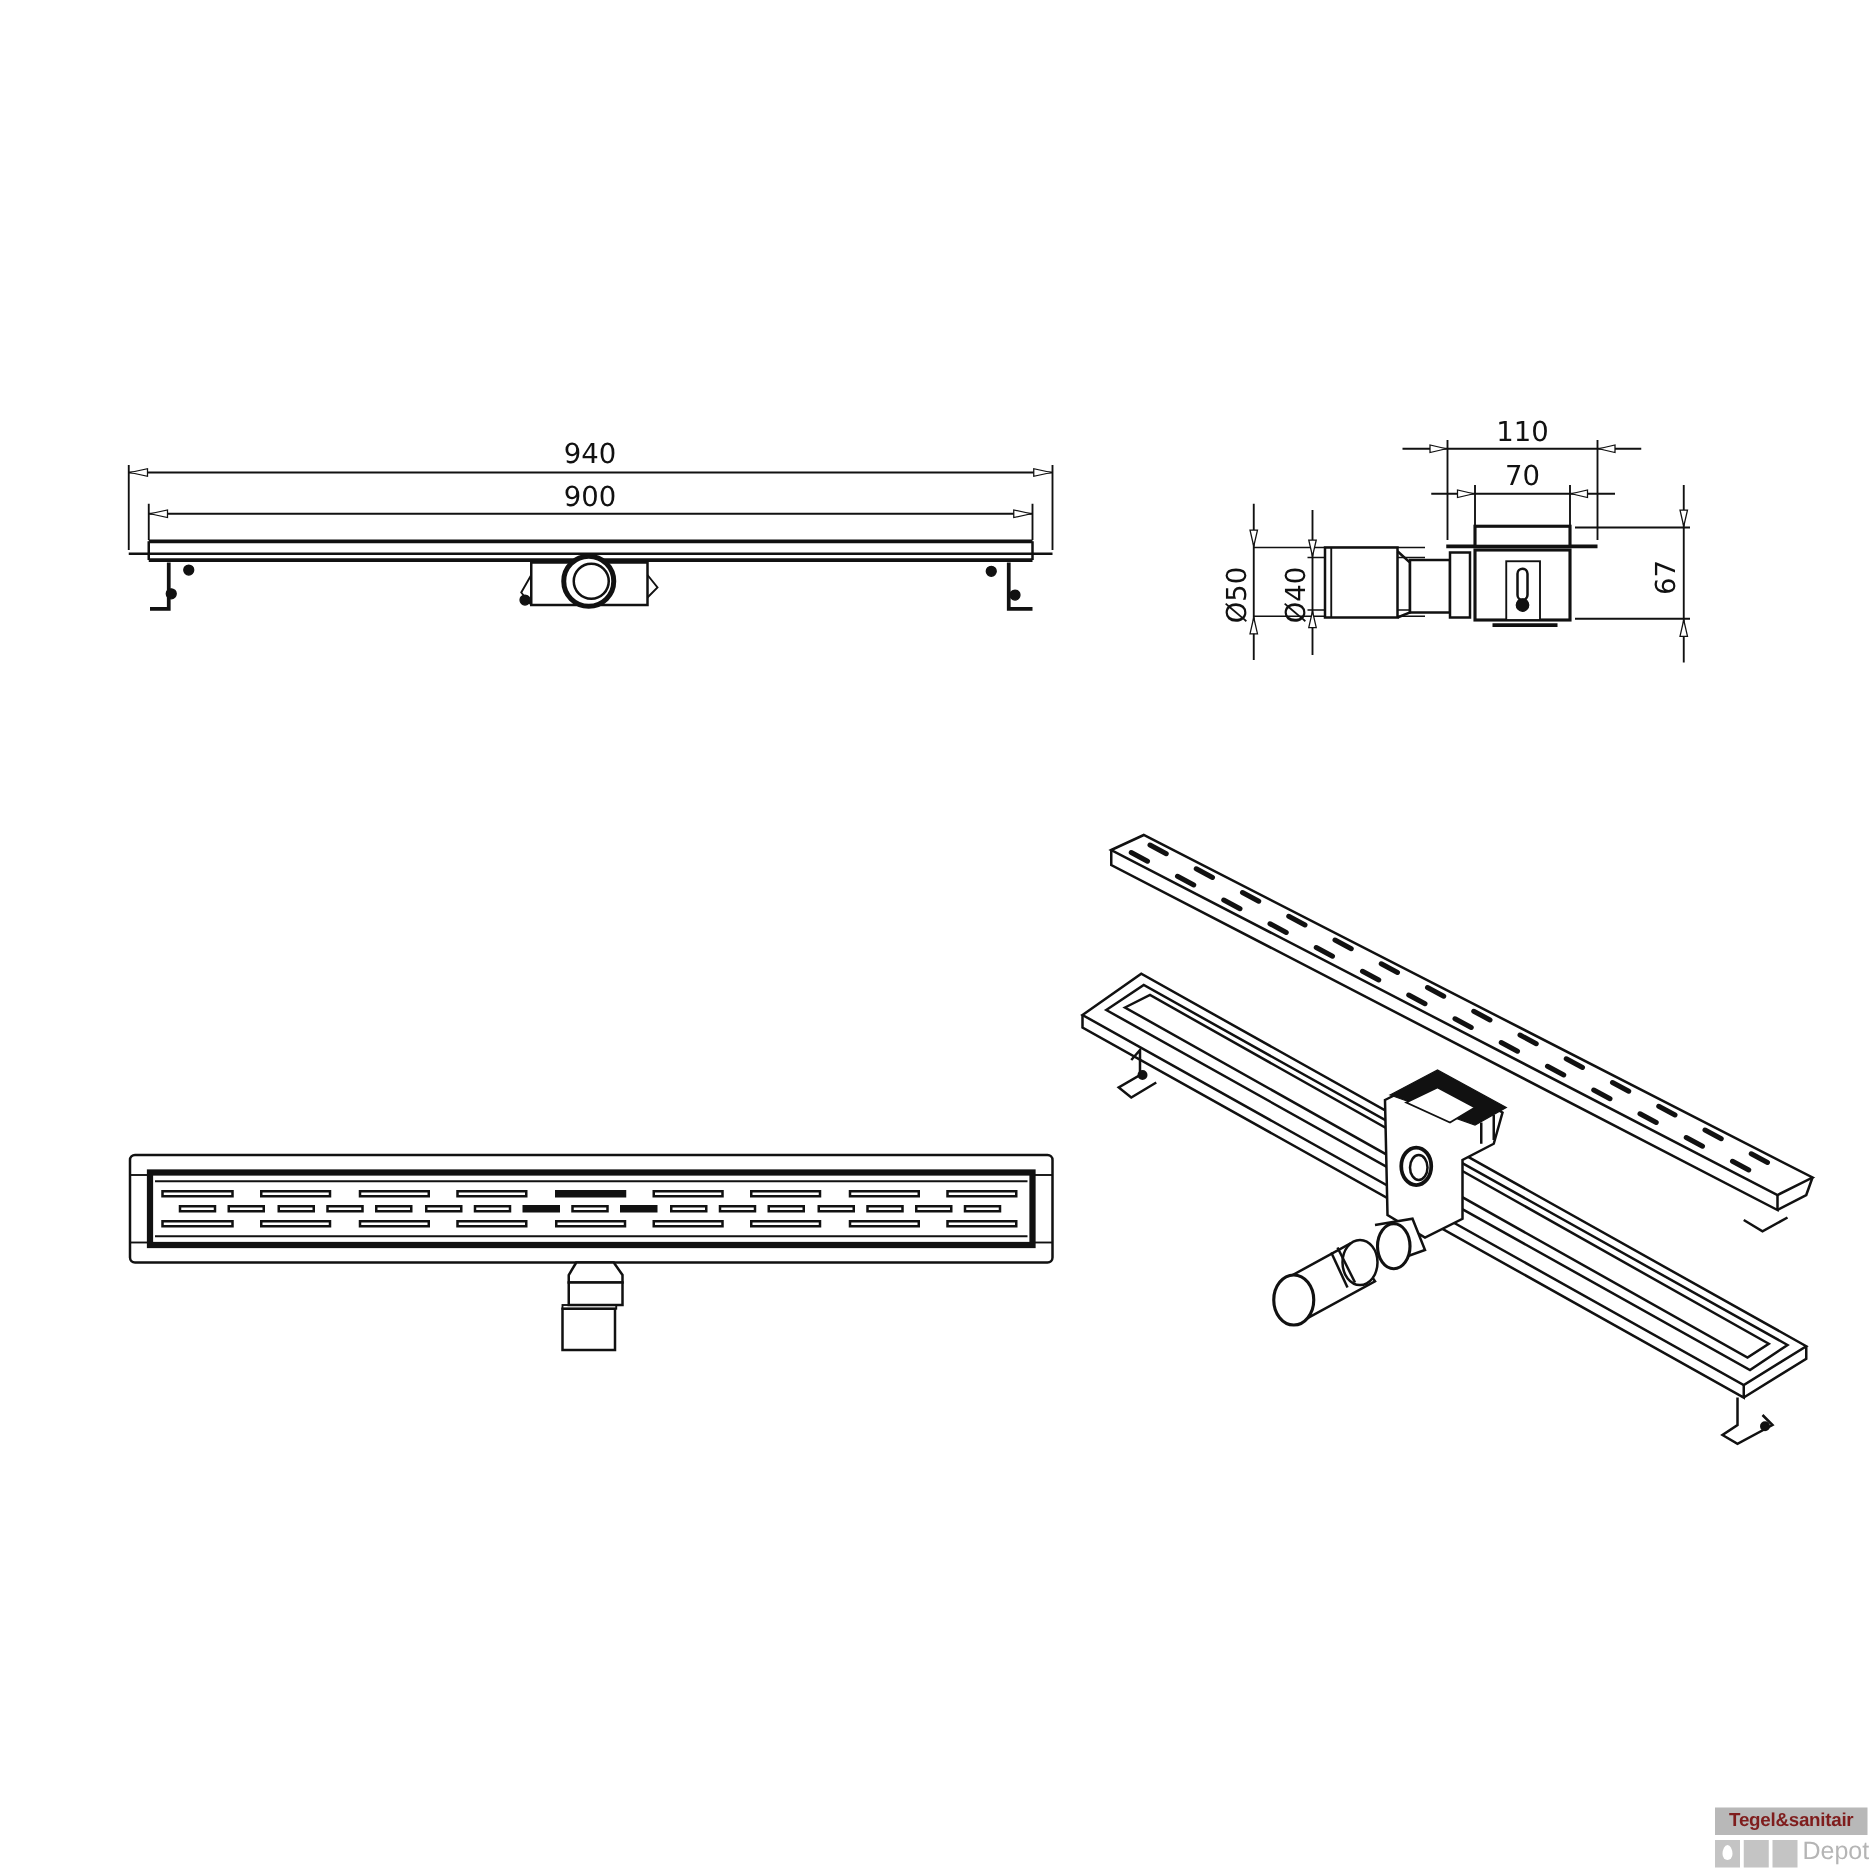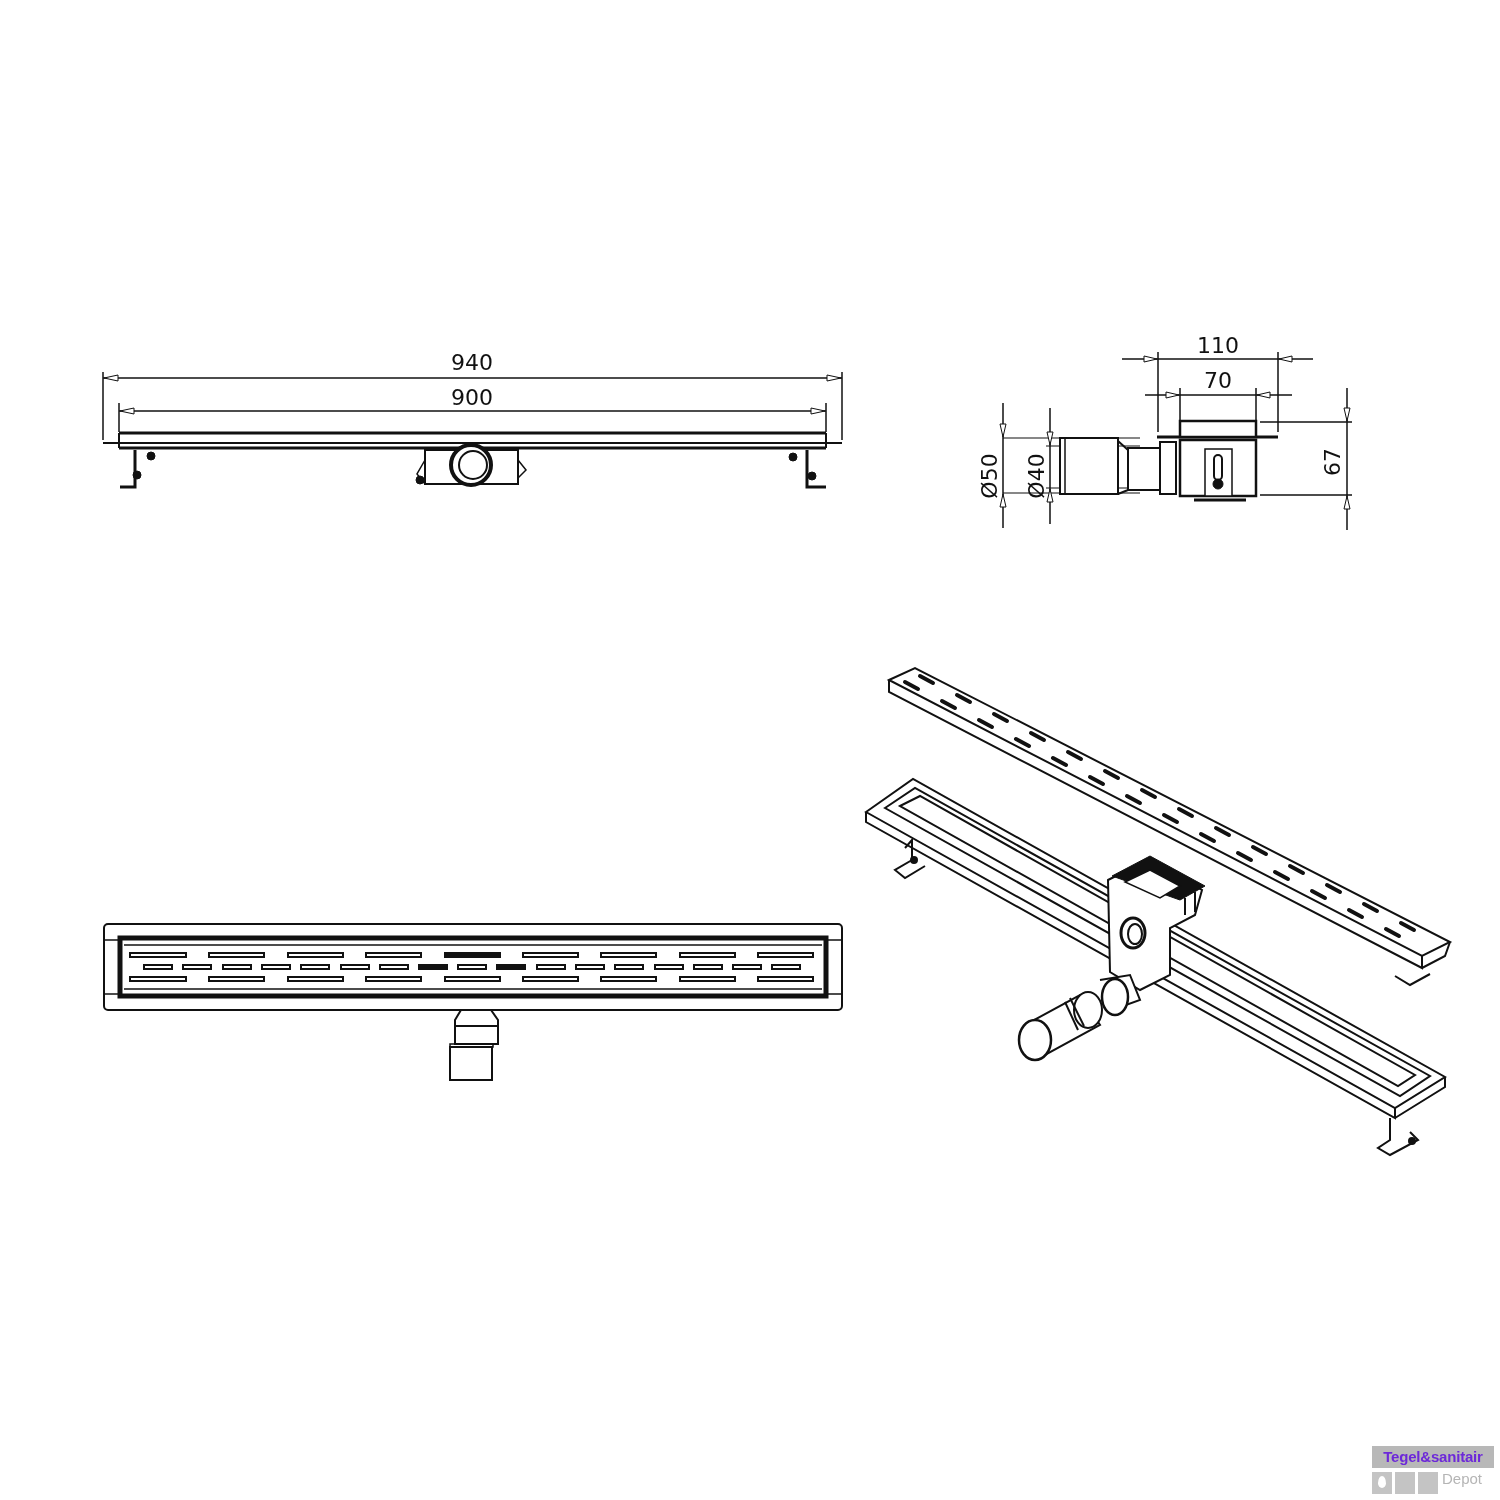--- a/index.html
+++ b/index.html
@@ -1,22 +1,22 @@
 <!DOCTYPE html>
 <html><head>
   <meta charset="utf-8">
   <style>
     html, body { margin: 0; padding: 0; background: #ffffff; }
     body { width: 1500px; height: 1500px; position: relative; overflow: hidden; font-family: "Liberation Sans", sans-serif; }
     svg.drawing { position: absolute; left: 0; top: 0; }
     .dim-text { font-family: "DejaVu Sans", "Liberation Sans", sans-serif; font-size: 22px; fill: #111; }
     .watermark { position: absolute; left: 1372px; top: 1446px; width: 122px; height: 50px; }
-    .wm-top { position: absolute; left: 0; top: 0; width: 122px; height: 22px; background: #b8b8b8; color: #6d28d9; font-family: "Liberation Sans", sans-serif; font-weight: bold; font-size: 15px; line-height: 22px; text-align: center; letter-spacing: -0.2px; }
+    .wm-top { position: absolute; left: 0; top: 0; width: 122px; height: 22px; background: #b8b8b8; color: #7f1d1d; font-family: "Liberation Sans", sans-serif; font-weight: bold; font-size: 15px; line-height: 22px; text-align: center; letter-spacing: -0.2px; }
     .wm-sq { position: absolute; top: 26px; width: 20px; height: 22px; background: #c4c4c4; }
-    .wm-depot { position: absolute; left: 70px; top: 24px; color: #b5b5b5; font-family: "Liberation Sans", sans-serif; font-size: 15px; }
+    .wm-depot { position: absolute; left: 70px; top: 24px; color: #b5b5b5; font-family: "Liberation Sans", sans-serif; font-size: 20px; }
     .drop { position: absolute; left: 6px; top: 4px; width: 8px; height: 12px; background: #fff; border-radius: 50% 50% 50% 50% / 60% 60% 40% 40%; }
   </style>
 </head>
 <body>
 
 <svg class="drawing" width="1500" height="1500" viewBox="0 0 1500 1500" xmlns="http://www.w3.org/2000/svg">
   <defs>
     <marker id="arr" markerWidth="12" markerHeight="6" refX="12" refY="3" orient="auto">
       <path d="M0,1 L12,3 L0,5 Z" fill="none" stroke="#111" stroke-width="1"></path>
     </marker>

